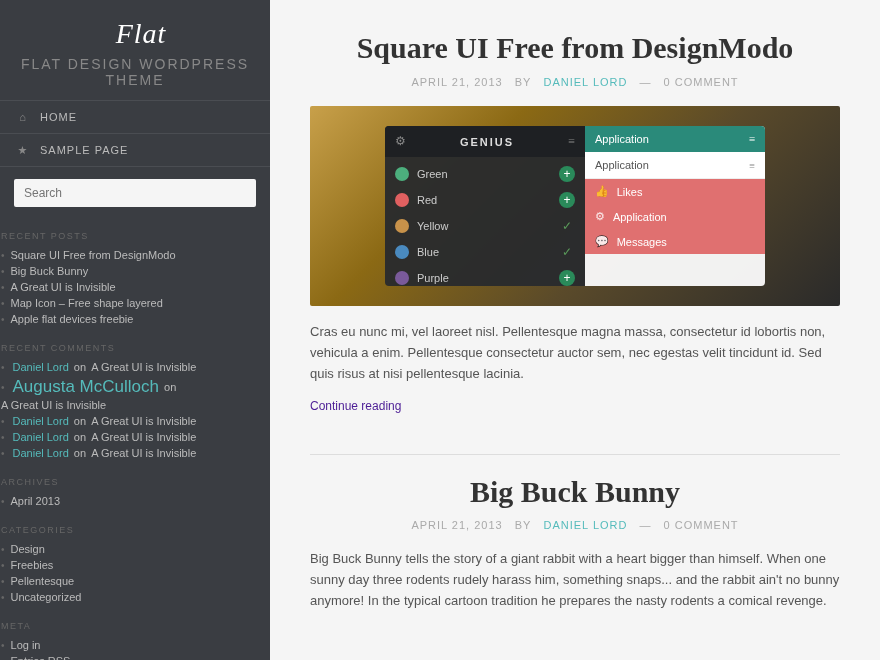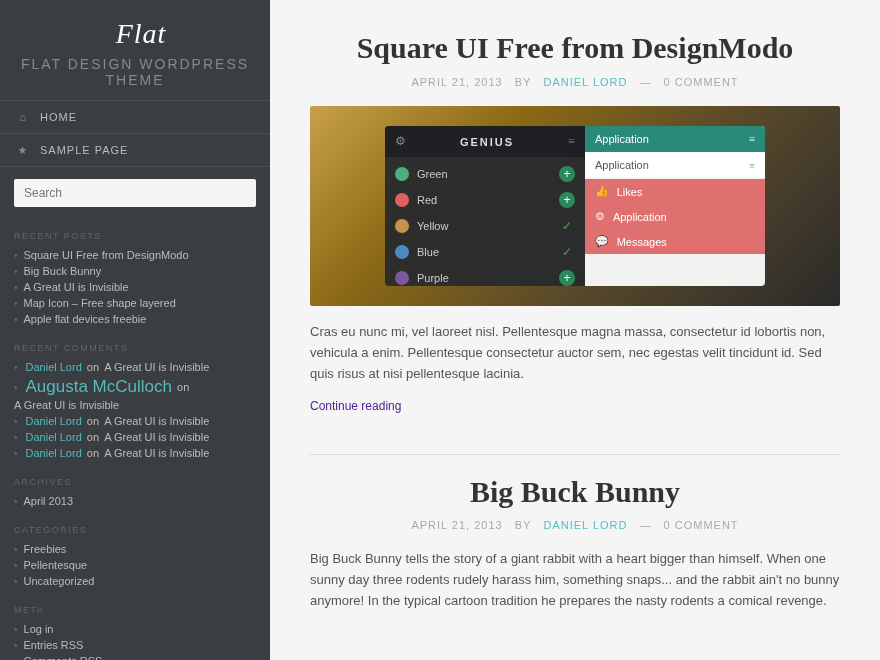--- a/index.html
+++ b/index.html
@@ -77,21 +77,21 @@
       width: 100%;
       padding: 7px 10px;
       background: #f5f5f5;
       border: none;
       border-radius: 2px;
       font-size: 12px;
       color: #999;
       outline: none;
     }
     .sidebar-section {
-      padding: 12px 14px 4px;
+      padding: 12px 1px 4px;
     }
     .sidebar-section-title {
       font-family: Arial, sans-serif;
       font-size: 9px;
       color: #666;
       text-transform: uppercase;
       letter-spacing: 1.5px;
       margin-bottom: 6px;
     }
     .sidebar-list {
@@ -408,20 +408,23 @@
       <ul class="sidebar-list">
         <li>
             <a>April 2013</a>
           </li>
       </ul>
     </div>
 
     <div class="sidebar-section">
       <div class="sidebar-section-title">CATEGORIES</div>
       <ul class="sidebar-list">
+        <li>
+            <a>Design</a>
+          </li>
         <li>
             <a>Freebies</a>
           </li>
         <li>
             <a>Pellentesque</a>
           </li>
         <li>
             <a>Uncategorized</a>
           </li>
       </ul>

